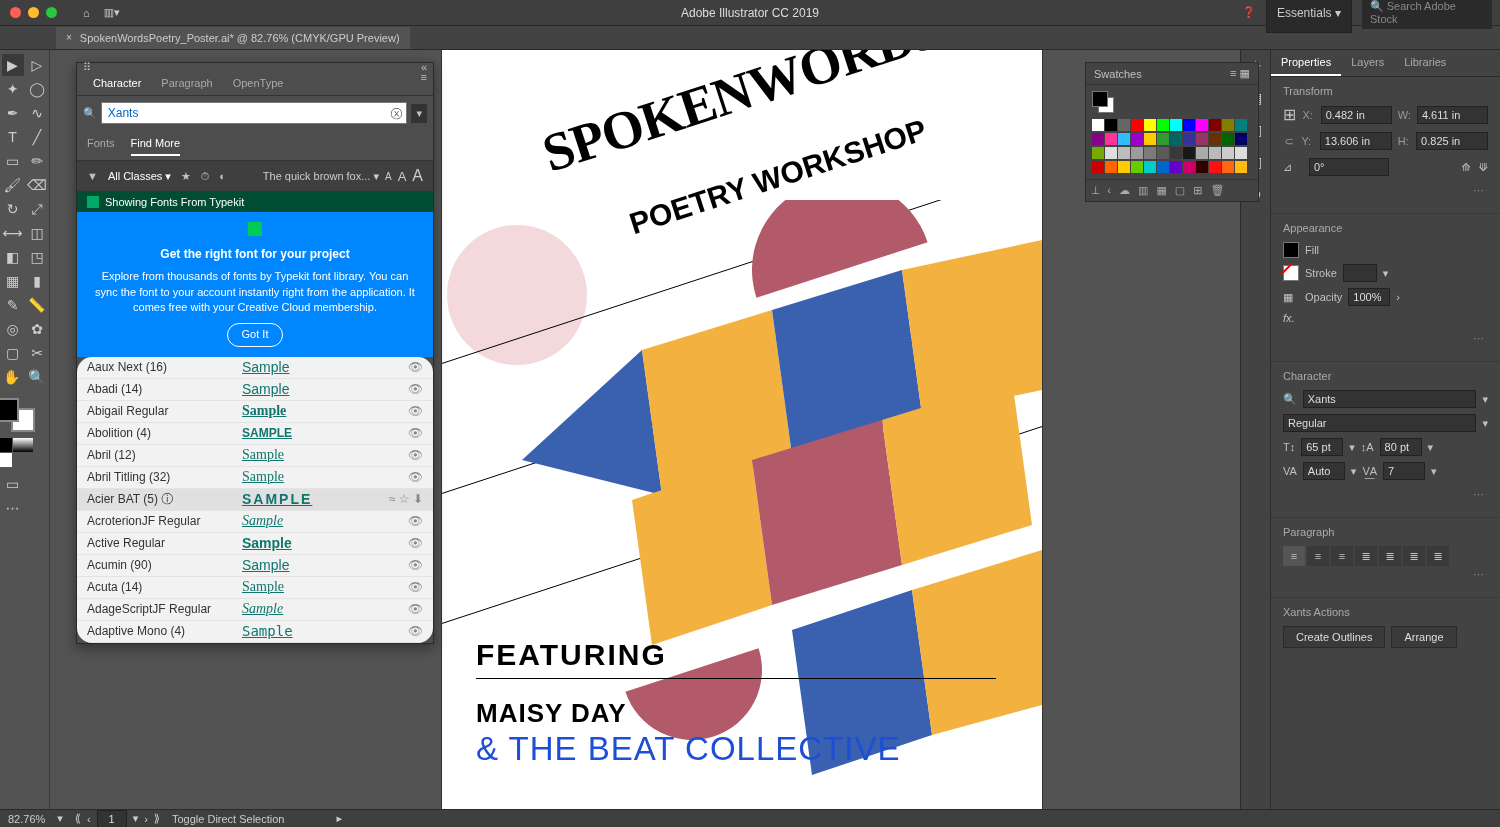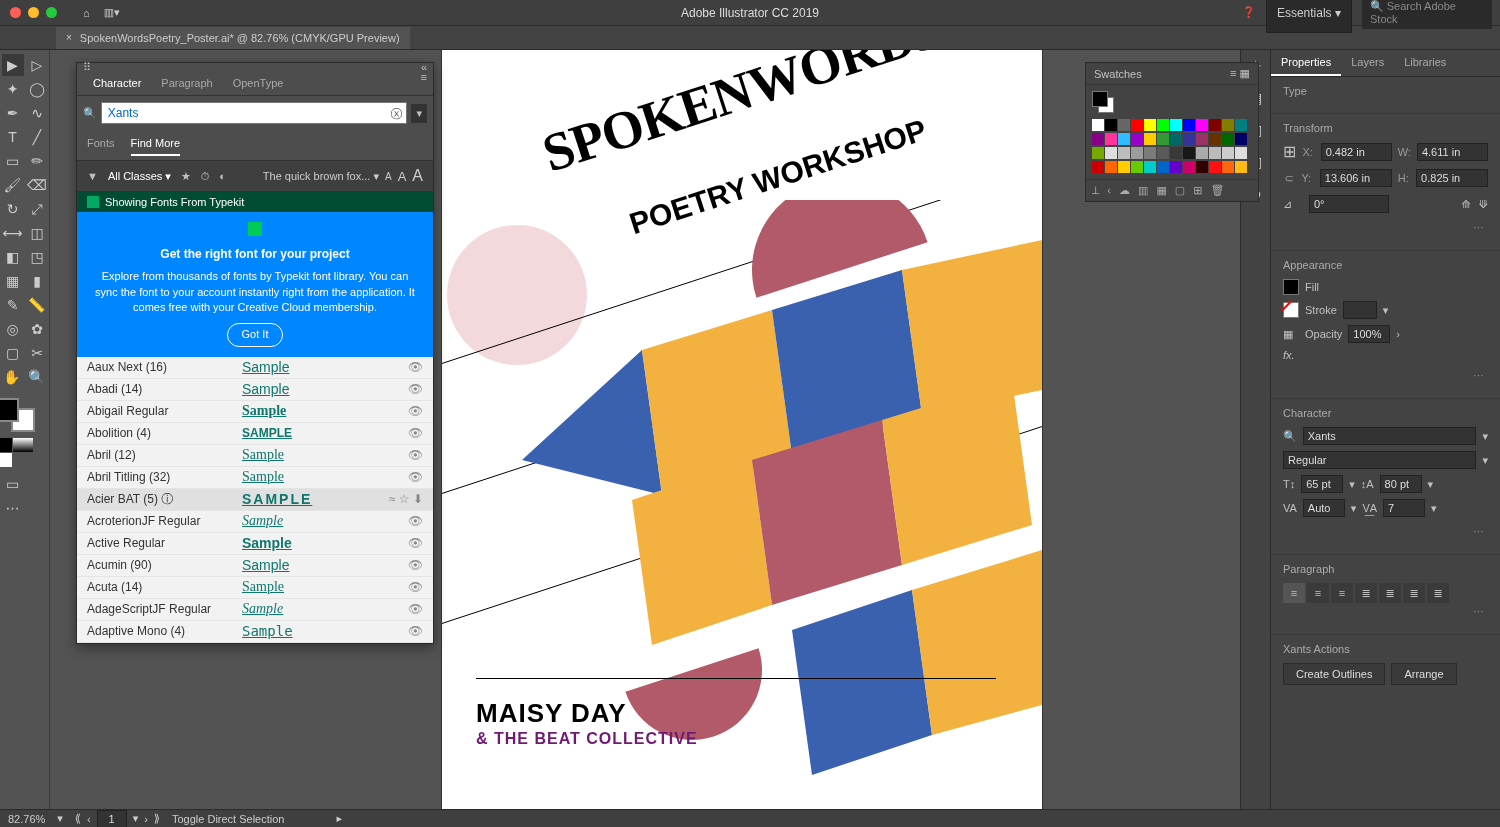--- a/index.html
+++ b/index.html
@@ -34,21 +34,21 @@
 .mini-sw div { width: 20px; height: 14px; }
 
 .canvas-zone { flex: 1; background: #535353; position: relative; overflow: hidden; }
 .artboard { position: absolute; left: 392px; top: 0; width: 600px; height: 775px; background: #fff; box-shadow: 0 0 0 1px #333; }
 .art-title { position: absolute; top: 10px; left: 50%; transform: translateX(-50%) rotate(-18deg); font-size: 54px; font-weight: 900; letter-spacing: -1px; font-family: serif; color: #000; white-space: nowrap; }
 .art-sub { position: absolute; top: 110px; left: 56%; transform: translateX(-50%) rotate(-18deg); font-size: 30px; font-weight: 700; color: #000; white-space: nowrap; }
 .geom { position: absolute; inset: 150px 0 0 0; overflow: hidden; }
 .feat { position: absolute; left: 34px; top: 588px; font-size: 30px; font-weight: 700; letter-spacing: 2px; color: #000; font-family: "Arial Black", sans-serif; }
 .hr { position: absolute; left: 34px; top: 628px; width: 520px; border-top: 1px solid #000; }
 .line1 { position: absolute; left: 34px; top: 648px; font-size: 26px; font-weight: 800; color: #000; letter-spacing: 1px; }
-.line2 { position: absolute; left: 34px; top: 680px; font-size: 16px; font-weight: 700; color: #701a75; letter-spacing: 1px; }
+.line2 { position: absolute; left: 34px; top: 680px; font-size: 33px; font-weight: 400; color: #1d4ed8; letter-spacing: 1px; }
 
 
 .right-strip { width: 30px; background: #434343; border-left: 1px solid #2a2a2a; display: flex; flex-direction: column; align-items: center; padding-top: 8px; gap: 16px; }
 .right-strip .ico { font-size: 14px; color: #ccc; cursor: pointer; }
 
 
 .properties { width: 230px; background: #434343; border-left: 1px solid #2a2a2a; font-size: 11px; }
 .panel-tabs { display: flex; border-bottom: 1px solid #2a2a2a; }
 .panel-tab { padding: 6px 10px; color: #aaa; cursor: pointer; }
 .panel-tab.active { color: #fff; border-bottom: 2px solid #fff; }
@@ -93,21 +93,21 @@
 .right-tools { margin-left: auto; display: flex; align-items: center; gap: 6px; }
 .sample-sel { color: #ccc; font-size: 11px; }
 .size-a { color: #ccc; font-size: 10px; cursor: pointer; }
 .size-a.big { font-size: 13px; } .size-a.huge { font-size: 16px; }
 .tk-banner { background: #4d4d4d; }
 .tk-head { background: #004d33; color: #fff; padding: 4px 10px; font-size: 11px; display: flex; align-items: center; gap: 6px; }
 .tk-box { width: 12px; height: 12px; background: #0a6; display: inline-block; }
 .tk-body { background: #0086ff; color: #fff; padding: 10px 16px; text-align: center; font-size: 11px; line-height: 1.4; }
 .tk-body .title { font-weight: 700; margin: 6px 0; display: block; font-size: 12px; }
 .got-it { border: 1px solid #fff; padding: 3px 14px; border-radius: 12px; margin-top: 8px; display: inline-block; cursor: pointer; }
-.font-list { background: #f2f2f2; max-height: 290px; overflow: hidden; }
+.font-list { background: #f2f2f2; max-height: 290px; overflow: hidden; border-radius: 15px; }
 .font-row { display: flex; align-items: center; height: 22px; padding: 0 10px; color: #333; font-size: 12px; border-bottom: 1px solid #e4e4e4; }
 .font-row.hov { background: #e0e0e0; }
 .font-name { width: 155px; }
 .font-sample { flex: 1; font-size: 14px; color: #0f766e; text-decoration: underline; }
 .font-icons { display: flex; gap: 6px; color: #888; }
 
 
 .status { position: absolute; bottom: 0; left: 0; right: 0; height: 18px; background: #3f3f3f; display: flex; align-items: center; padding: 0 8px; gap: 12px; font-size: 11px; color: #ccc; border-top: 1px solid #2a2a2a; }
 .status .pager { display: flex; gap: 6px; align-items: center; }
 </style>
@@ -202,42 +202,40 @@
         <polygon points="220,295 200,150 330,110 350,255" fill="#f3b23f"></polygon>
         <polygon points="350,255 330,110 460,70 480,215" fill="#3a61b0"></polygon>
         <polygon points="480,215 460,70 600,40 600,190" fill="#f3b23f"></polygon>
         <polygon points="190,300 310,260 330,405 210,445" fill="#f3b23f"></polygon>
         <polygon points="330,405 310,260 440,220 460,365" fill="#b35a6a"></polygon>
         <polygon points="460,365 440,220 570,180 590,325" fill="#f3b23f"></polygon>
         <path d="M 180 470 A 70 70 0 0 1 320 470 Z" fill="#b35a6a" transform="rotate(162 250 470)"></path>
         <polygon points="350,430 470,390 490,535 370,575" fill="#3a61b0"></polygon>
         <polygon points="490,535 470,390 600,350 600,505" fill="#f3b23f"></polygon>
       </svg>
+      <div class="feat">FEATURING</div>
       <div class="hr"></div>
       <div class="line1">MAISY DAY</div>
       <div class="line2">&amp; THE BEAT COLLECTIVE</div>
     </div>
   </div>
 
   <div class="right-strip">
     <span class="ico">☀</span>
     <span class="ico">▦</span>
     <span class="ico">◧</span>
     <span class="ico">◫</span>
     <span class="ico">⊘</span>
   </div>
 
   <div class="properties">
     <div class="panel-tabs">
       <div class="panel-tab active">Properties</div>
       <div class="panel-tab">Layers</div>
       <div class="panel-tab">Libraries</div>
-    </div>
-    <div class="section">
-      <div class="section-title">Type</div>
     </div>
     <div class="section">
       <div class="section-title">Transform</div>
       <div class="row">
         <span style="font-size:16px">⊞</span>
         <span class="lbl">X:</span>
         <span class="field">0.482 in</span>
         <span class="lbl">W:</span>
         <span class="field">4.611 in</span>
       </div>

